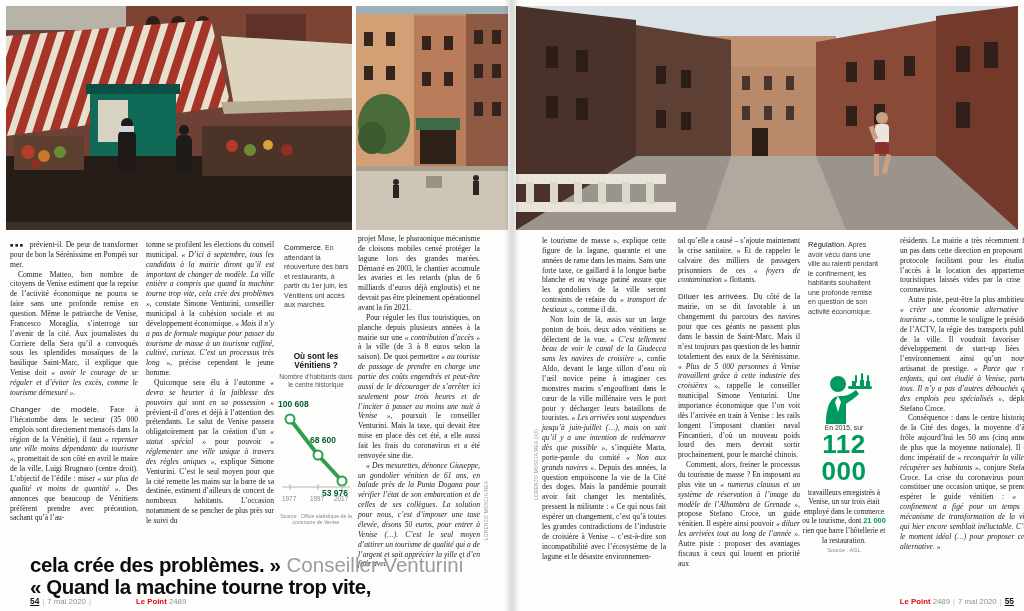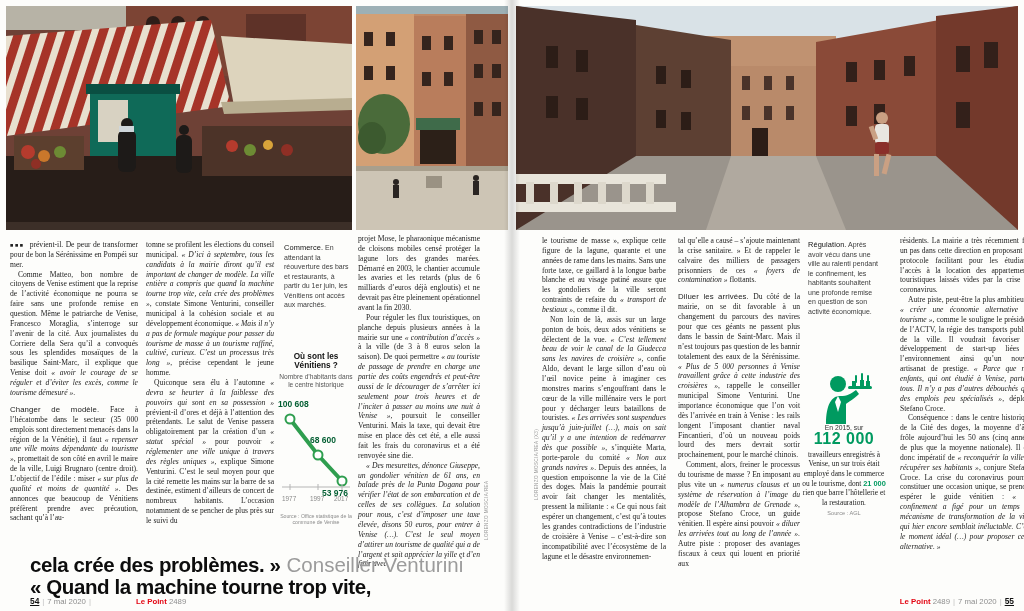--- a/index.html
+++ b/index.html
@@ -29,21 +29,21 @@
 
   
   .chartbox { position:absolute; text-align:center; font-family:"Liberation Sans", sans-serif; }
   .chart-title { font-weight:bold; font-size:8.2px; color:#111; line-height:1.15; }
   .chart-sub { font-size:6.6px; color:#555; margin-top:2px; line-height:1.2; }
   .chart-src { font-size:5.2px; color:#8a8a8a; margin-top:2px; line-height:1.25; }
 
   
   .statbox { position:absolute; text-align:center; }
   .stat-intro { font-size:6.8px; color:#333; font-family:"Liberation Sans", sans-serif; }
-  .stat-big { font-family:"Liberation Sans", sans-serif; font-weight:bold; font-size:16px; letter-spacing:.5px; color:#009a60; line-height:1.05; }
+  .stat-big { font-family:"Liberation Sans", sans-serif; font-weight:bold; font-size:26px; letter-spacing:.5px; color:#009a60; line-height:1.05; }
   .stat-text { font-size:7.4px; line-height:1.3; color:#222; margin-top:2px; }
   .stat-hl { font-family:"Liberation Sans", sans-serif; font-weight:bold; color:#009a60; }
   .stat-src { font-size:5.6px; color:#8a8a8a; margin-top:2px; font-family:"Liberation Sans", sans-serif; }
   .waiter { position:absolute; }
 
   
   .pullquote { position:absolute; font-family:"Liberation Sans", sans-serif; font-weight:bold;
                font-size:20.5px; letter-spacing:-0.4px; line-height:1.08; color:#0d0d0d; white-space:nowrap; }
   .pullquote .attrib { font-weight:normal; color:#9b9b9b; letter-spacing:0; margin-left:6px; }
 
@@ -179,21 +179,21 @@
         <line x1="42" y1="95" x2="42" y2="101" stroke="#b5b5b5" stroke-width="1"></line>
         <line x1="66" y1="95" x2="66" y2="101" stroke="#b5b5b5" stroke-width="1"></line>
         <text x="6" y="112" font-family="Liberation Sans, sans-serif" font-size="6.4" fill="#8a8a8a">1977</text>
         <text x="34" y="112" font-family="Liberation Sans, sans-serif" font-size="6.4" fill="#8a8a8a">1997</text>
         <text x="58" y="112" font-family="Liberation Sans, sans-serif" font-size="6.4" fill="#8a8a8a">2017</text>
       </svg>
       <div class="chart-src">Source : Office statistique de la commune de Venise</div>
     </div>
 
     <div class="col" style="left:358px; top:234px; width:122px; height:348px;">
-        <p>projet Mose, le pharaonique mécanisme de cloisons mobiles censé protéger la lagune lors des grandes marées. Démarré en 2003, le chantier accumule les avaries et les retards (plus de 6 milliards d’euros déjà engloutis) et ne devrait pas être pleinement opérationnel avant la fin 2030.</p>
+        <p>projet Mose, le pharaonique mécanisme de cloisons mobiles censé protéger la lagune lors des grandes marées. Démarré en 2003, le chantier accumule les avaries et les retards (plus de 6 milliards d’euros déjà engloutis) et ne devrait pas être pleinement opérationnel avant la fin 2021.</p>
         <p>Pour réguler les flux touristiques, on planche depuis plusieurs années à la mairie sur une <i>« contribution d’accès »</i> à la ville (de 3 à 8 euros selon la saison). De quoi permettre <i>« au touriste de passage de prendre en charge une partie des coûts engendrés et peut-être aussi de le décourager de s’arrêter ici seulement pour trois heures et de l’inciter à passer au moins une nuit à Venise »</i>, poursuit le conseiller Venturini. Mais la taxe, qui devait être mise en place dès cet été, a elle aussi fait les frais du coronavirus et a été renvoyée sine die.</p>
         <p><i>« Des mesurettes, dénonce Giuseppe, un gondolier vénitien de 61 ans, en balade près de la Punta Dogana pour vérifier l’état de son embarcation et de celles de ses collègues. La solution pour nous, c’est d’imposer une taxe élevée, disons 50 euros, pour entrer à Venise (…). C’est le seul moyen d’attirer un tourisme de qualité qui a de l’argent et sait apprécier la ville et d’en finir avec</i></p>
       </div>
 
     <div class="credit" style="left:484px; top:420px; height:120px;">LORENZO MOSCIA/REA</div>
 
     <div class="pullquote" style="left:30px; top:554px;">
       <div>
         <span>cela crée des problèmes. »</span><span class="attrib">Conseiller Venturini</span>
       </div>

